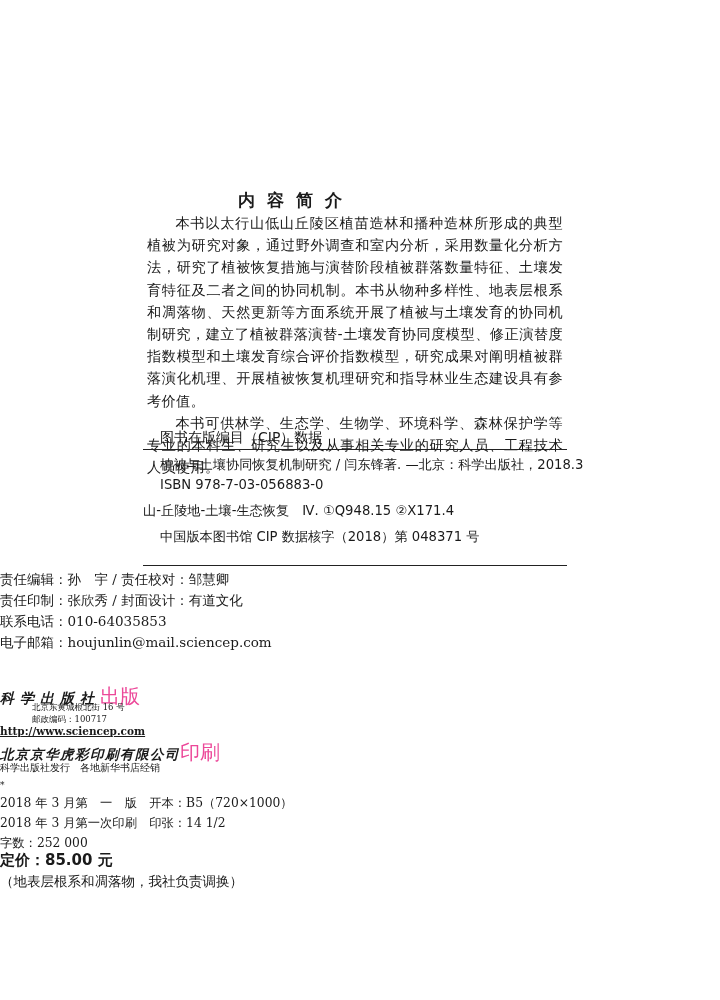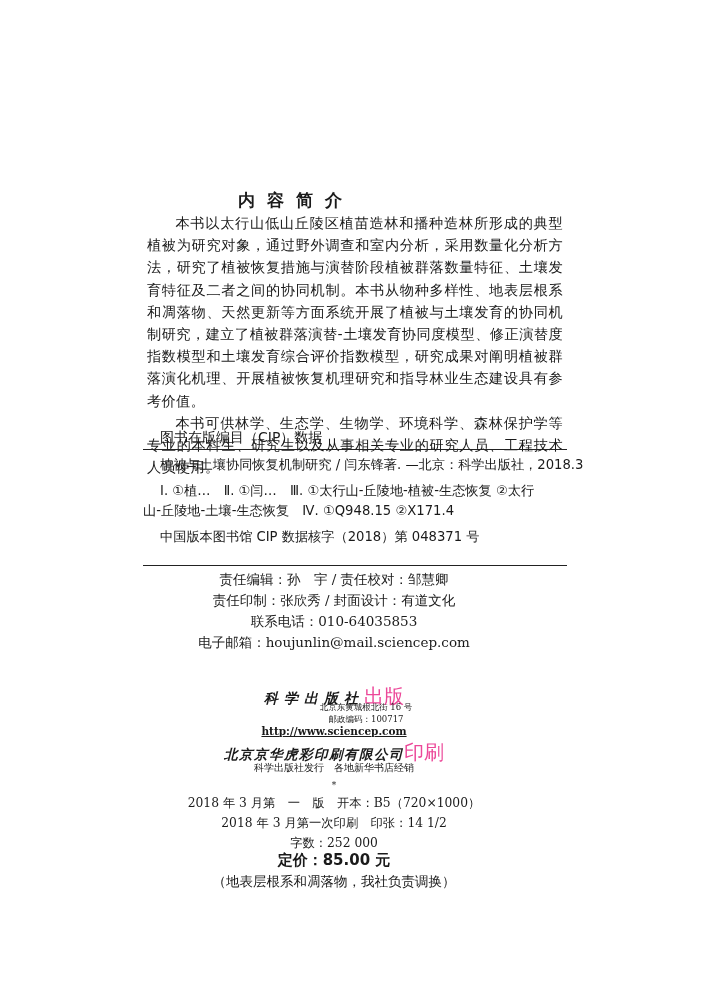--- a/index.html
+++ b/index.html
@@ -29,21 +29,21 @@
     }
     .rule { left: 143px; width: 424px; height: 0; border-top: 1.6px solid #222; }
     .cip-block {
       left: 160px; width: 407px; top: 455px;
       font-family: "DejaVu Sans", "Liberation Sans", sans-serif;
       font-size: 13.2px; line-height: 20px;
     }
     .cip-block .line { white-space: nowrap; }
     .cip-block .gap { height: 6px; }
     .cip-block .outdent { margin-left: -17px; }
-    .center { left: 8px; width: 652px; text-align: center; white-space: nowrap; }
+    .center { left: 0; width: 652px; white-space: nowrap; }
     .staff {
       font-family: "DejaVu Serif", "Liberation Serif", serif;
       font-size: 13.5px; line-height: 21px;
     }
     .pub-name {
       font-family: "DejaVu Serif", "Liberation Serif", serif;
       font-size: 14px; font-weight: bold; font-style: italic; letter-spacing: 6px;
     }
     .pub-suffix {
       font-family: "DejaVu Sans", "Liberation Sans", sans-serif;
@@ -78,22 +78,22 @@
 <div class="abs body-text">
   <p>本书以太行山低山丘陵区植苗造林和播种造林所形成的典型植被为研究对象，通过野外调查和室内分析，采用数量化分析方法，研究了植被恢复措施与演替阶段植被群落数量特征、土壤发育特征及二者之间的协同机制。本书从物种多样性、地表层根系和凋落物、天然更新等方面系统开展了植被与土壤发育的协同机制研究，建立了植被群落演替-土壤发育协同度模型、修正演替度指数模型和土壤发育综合评价指数模型，研究成果对阐明植被群落演化机理、开展植被恢复机理研究和指导林业生态建设具有参考价值。</p>
   <p>本书可供林学、生态学、生物学、环境科学、森林保护学等专业的本科生、研究生以及从事相关专业的研究人员、工程技术人员使用。</p>
 </div>
 
 <div class="abs cip-heading">图书在版编目（CIP）数据</div>
 <div class="abs rule" style="top:449px;"></div>
 
 <div class="abs cip-block">
   <div class="line">植被与土壤协同恢复机制研究 / 闫东锋著. —北京：科学出版社，2018.3</div>
+  <div class="line">ISBN 978-7-03-056883-0</div>
   <div class="gap"></div>
-  <div class="line">Ⅰ. ①植…　Ⅱ. ①闫…　Ⅲ. ①太行山-丘陵地-植被-生态恢复 ②太行</div>
   <div class="line outdent">山-丘陵地-土壤-生态恢复　Ⅳ. ①Q948.15 ②X171.4</div>
   <div class="gap"></div>
   <div class="line">中国版本图书馆 CIP 数据核字（2018）第 048371 号</div>
 </div>
 <div class="abs rule" style="top:565px;"></div>
 
 <div class="abs center staff" style="top:569px;">责任编辑：孙　宇 / 责任校对：邹慧卿</div>
 <div class="abs center staff" style="top:590px;">责任印制：张欣秀 / 封面设计：有道文化</div>
 <div class="abs center staff" style="top:611px;">联系电话：010-64035853</div>
 <div class="abs center staff" style="top:632px;">电子邮箱：houjunlin@mail.sciencep.com</div>

